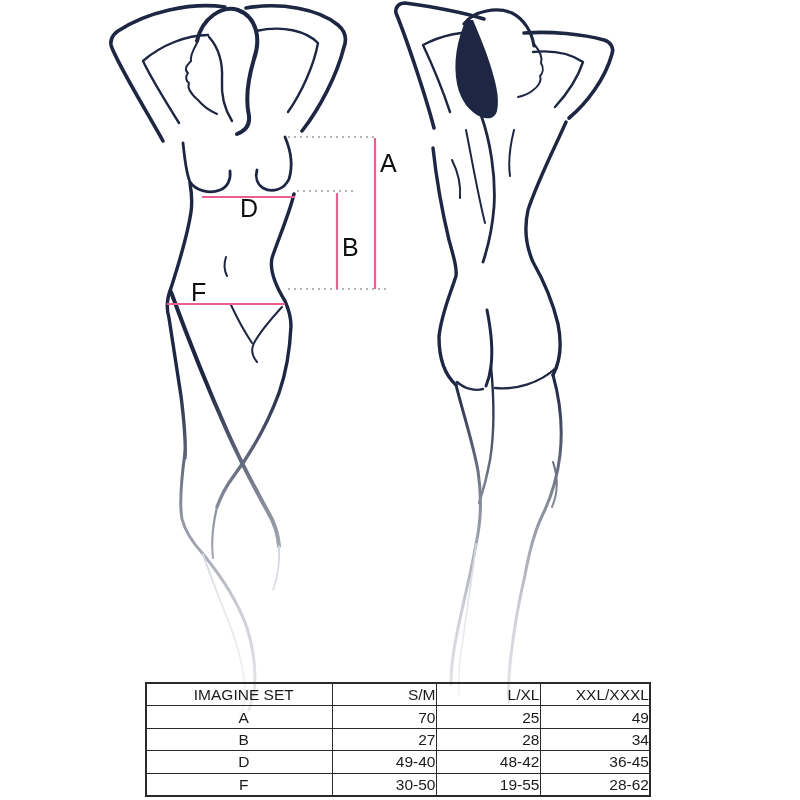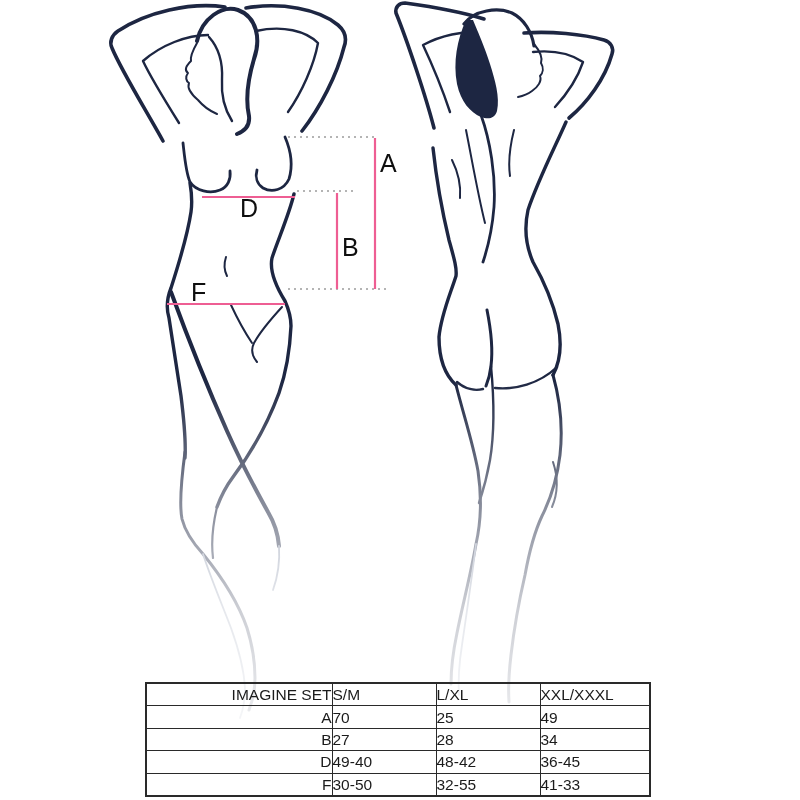--- a/index.html
+++ b/index.html
@@ -14,26 +14,26 @@
   }
   table.size-table{
     position:absolute;left:145px;top:682px;width:504px;height:115px;
     border-collapse:collapse;table-layout:fixed;
     font-family:"Liberation Sans", sans-serif;
     font-size:15.5px;color:#1b1b1b;background:transparent;
     border:2px solid #2a2a2a;
   }
   table.size-table td{
     border:1.5px solid #2a2a2a;
-    text-align:left;vertical-align:middle;
+    text-align:right;vertical-align:middle;
     padding:0;height:21px;line-height:21px;
     white-space:nowrap;overflow:hidden;
   }
   table.size-table td.rowhead{
-    text-align:right;padding-left:9px;
+    text-align:center;padding-left:9px;
   }
 </style>
 </head>
 <body>
 
 <div class="stage">
 
   <svg width="800" height="800" viewBox="0 0 800 800">
     <defs>
       <linearGradient id="fadeout" x1="0" y1="380" x2="0" y2="800" gradientUnits="userSpaceOnUse">
@@ -161,19 +161,19 @@
       </tr>
       <tr>
         <td class="rowhead">D</td>
         <td>49-40</td>
         <td>48-42</td>
         <td>36-45</td>
       </tr>
       <tr>
         <td class="rowhead">F</td>
         <td>30-50</td>
-        <td>32-55</td>
-        <td>41-33</td>
+        <td>19-55</td>
+        <td>28-62</td>
       </tr>
     </tbody>
   </table>
 
 </div>
 
 </body></html>

